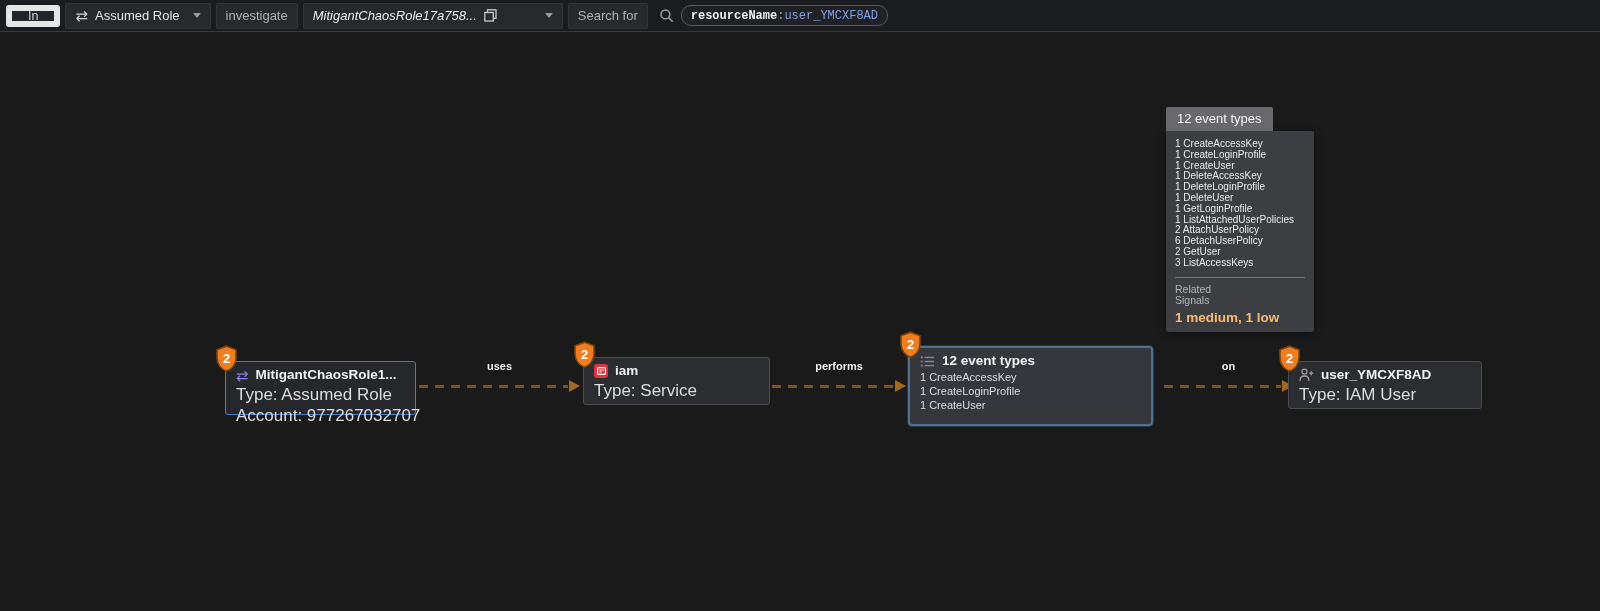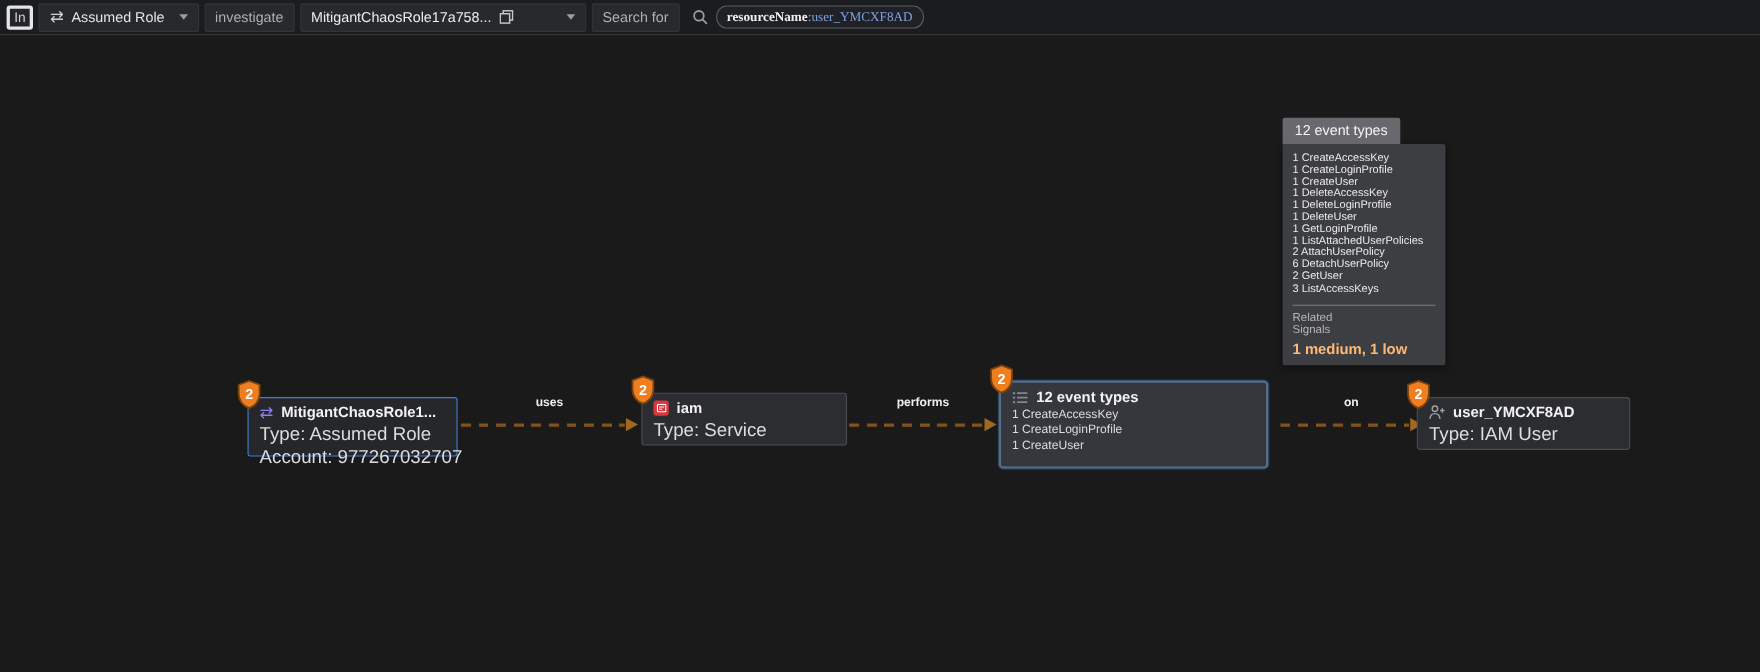--- a/index.html
+++ b/index.html
@@ -15,27 +15,27 @@
     height: 32px;
     background: #1b1c1f;
     border-bottom: 1px solid #38393d;
     display: flex;
     align-items: center;
     padding: 0 6px;
     gap: 5px;
   }
   .in-box {
     height: 22px; min-width: 24px;
-    border: 3px solid #e5e5e5;
+    border: 6px solid #e5e5e5;
     border-radius: 3px;
     background: #242528;
     color: #cfd1d5;
     font-size: 12.5px;
     display: flex; align-items: center; justify-content: center;
-    padding: 0 4px;
+    padding: 0 16px;
   }
   .tb-seg {
     height: 26px;
     background: #28292d;
     border: 1px solid #333438;
     border-radius: 2px;
     display: flex; align-items: center;
     padding: 0 9px;
     gap: 7px;
     font-size: 13px;
@@ -43,33 +43,33 @@
   }
   .tb-seg.muted { color: #aeb0b5; }
   .chev {
     width: 0; height: 0;
     border-left: 4.5px solid transparent;
     border-right: 4.5px solid transparent;
     border-top: 5px solid #9a9ca1;
     margin-left: 6px;
   }
   .swap-white { color: #cfd1d5; font-size: 15px; line-height: 1; }
-  .entity-dd { min-width: 240px; justify-content: flex-start; }
+  .entity-dd { min-width: 240px; justify-content: flex-start; font-style: italic; }
   .entity-dd .label-strong { font-weight: 500; color: #ededf0; }
   .dd-spacer { flex: 1; min-width: 28px; }
   .copy-icon svg { display: block; }
   .search-icon { margin: 0 2px 0 6px; display: flex; align-items: center; }
   .query-pill {
     height: 21px;
     border: 1px solid #585a5f;
     border-radius: 10px;
     background: #202124;
     display: flex; align-items: center;
     padding: 0 9px;
-    font-family: Liberation Serif, serif;
+    font-family: Liberation Mono, monospace;
     font-size: 12px;
   }
   .query-key { color: #f0f0f2; font-weight: bold; }
   .query-colon { color: #9aa0b4; }
   .query-value { color: #7f9fe6; }
 
   
   .canvas { position: relative; width: 1600px; height: 579px; }
 
   

